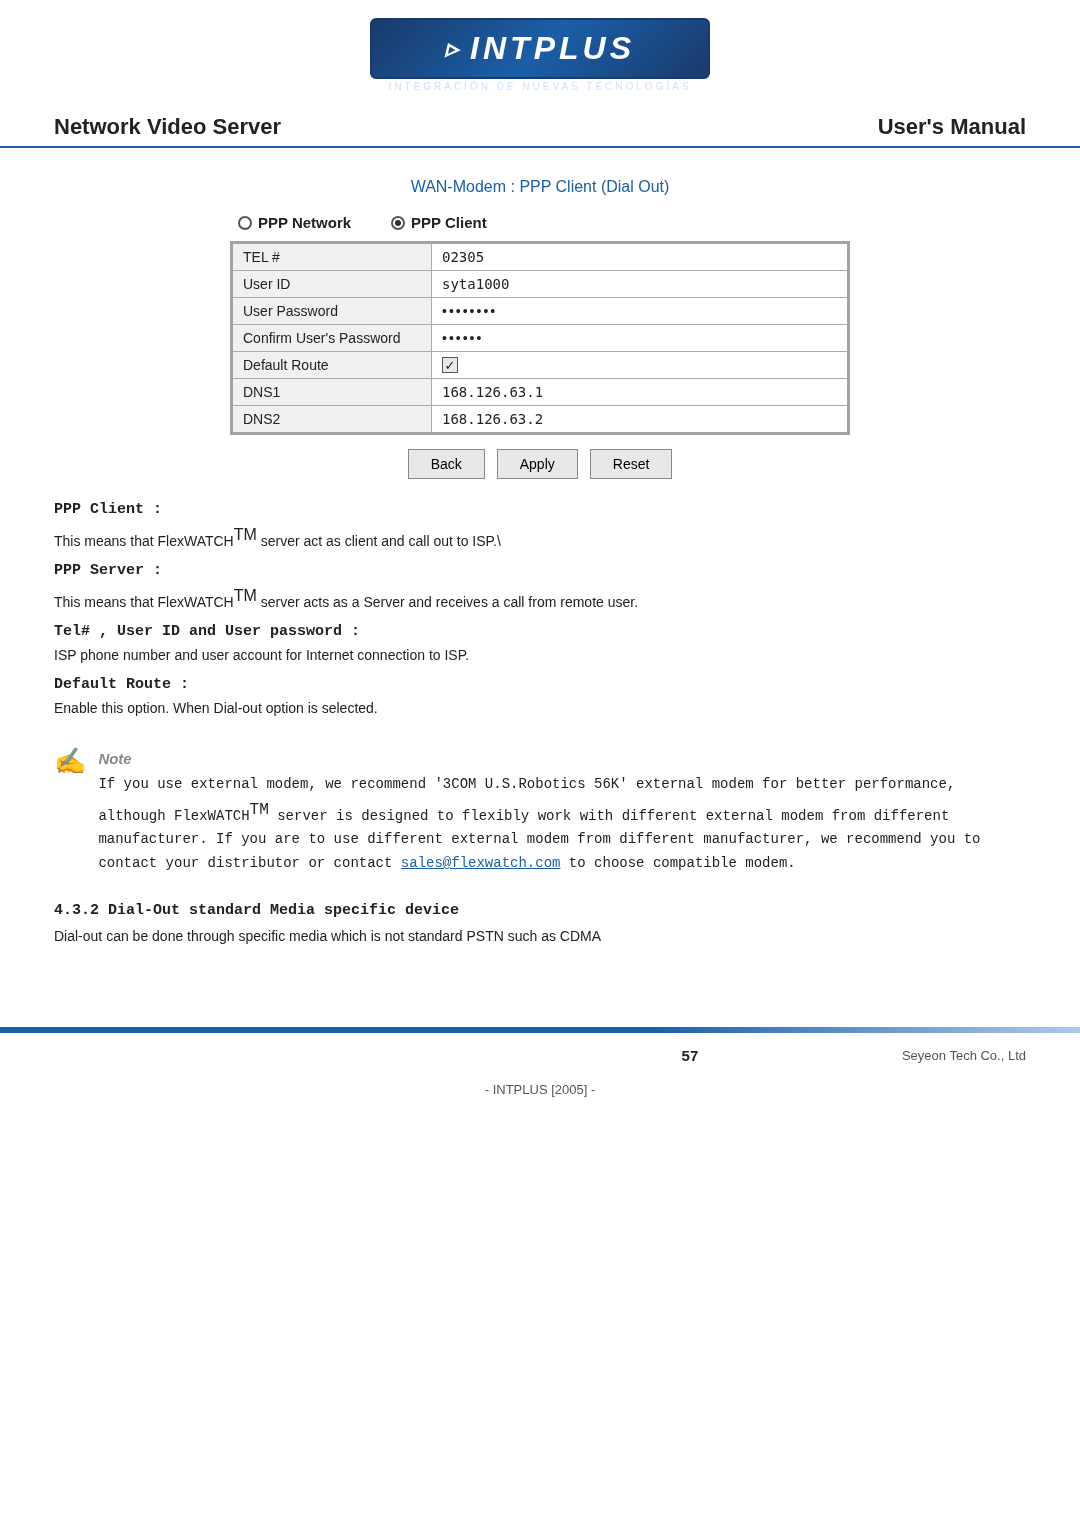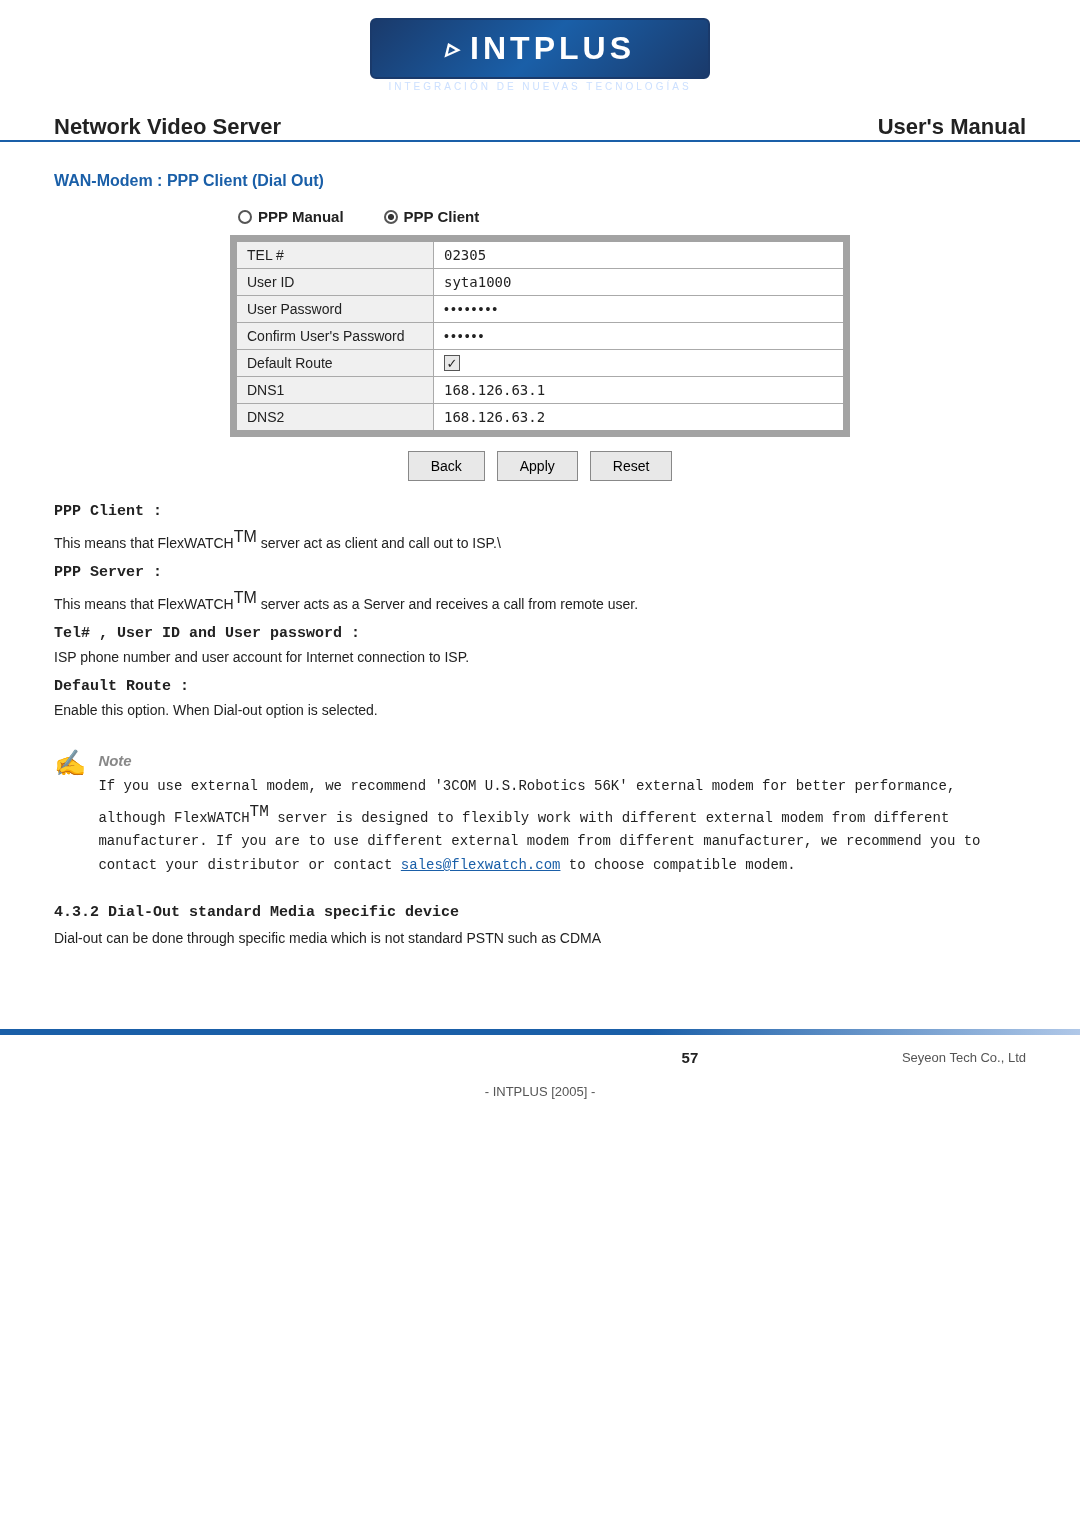--- a/index.html
+++ b/index.html
@@ -45,36 +45,37 @@
       font-size: 26px;
       font-weight: bold;
       font-style: italic;
     }
 
     .logo-text {
       color: #fff;
       font-size: 32px;
       font-weight: 900;
       letter-spacing: 4px;
+      font-style: italic;
     }
 
     .logo-tagline {
       color: #cce0ff;
       font-size: 10px;
       letter-spacing: 3px;
       margin-top: 2px;
       text-transform: uppercase;
     }
 
     
     .title-bar {
       display: flex;
       justify-content: space-between;
       align-items: flex-end;
-      padding: 14px 54px 0 54px;
+      padding: 14px 54px 6px 54px;
       border-bottom: 2px solid #1a5fa8;
     }
 
     .title-bar .doc-title {
       font-size: 22px;
       font-weight: bold;
       color: #222;
     }
 
     .title-bar .doc-subtitle {
@@ -83,23 +84,24 @@
       color: #222;
     }
 
     
     .main-content {
       padding: 30px 54px 30px 54px;
     }
 
     
     .section-heading {
+      text-align: center;
       color: #1a5fa8;
       font-size: 16px;
-      font-weight: bold;
+      font-weight: normal;
       margin-bottom: 18px;
     }
 
     
     .form-area {
       margin: 0 auto;
       width: 620px;
     }
 
     .radio-row {
@@ -141,21 +143,21 @@
       border-radius: 50%;
       position: absolute;
       top: 50%;
       left: 50%;
       transform: translate(-50%, -50%);
     }
 
     .config-table {
       width: 100%;
       border-collapse: collapse;
-      border: 7px solid #a3a3a3;
+      border: 3px solid #a3a3a3;
     }
 
     .config-table td {
       border: 1px solid #aaa;
       padding: 5px 10px;
       font-size: 14px;
     }
 
     .config-table td:first-child {
       background: #f0f0f0;
@@ -333,21 +335,21 @@
 
 <div class="main-content">
 
   <div class="section-heading">WAN-Modem : PPP Client (Dial Out)</div>
 
   <div class="form-area">
 
     <div class="radio-row">
       <label class="radio-label">
         <span class="radio-circle"></span>
-        <span>PPP Manual</span>
+        <span>PPP Network</span>
       </label>
       <label class="radio-label">
         <span class="radio-circle selected"></span>
         <span>PPP Client</span>
       </label>
     </div>
 
     <table class="config-table">
       <tbody id="table-body">
       <tr>

